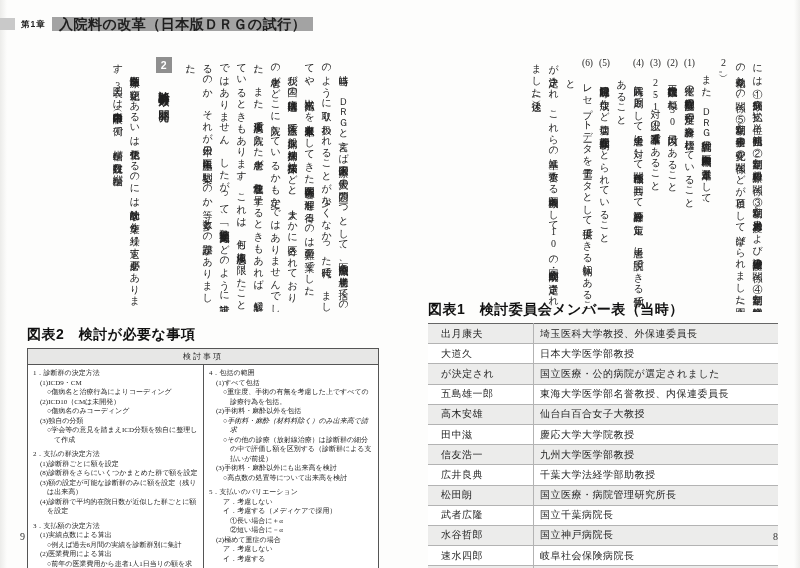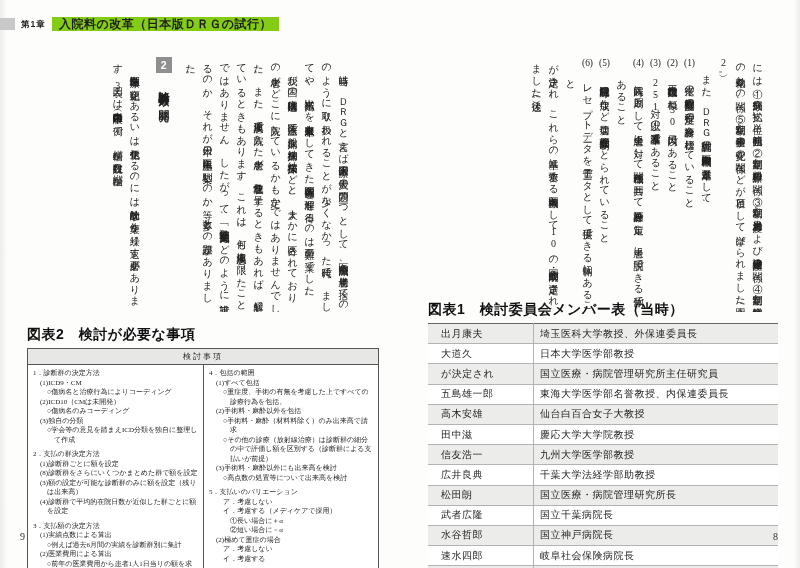--- a/index.html
+++ b/index.html
@@ -18,23 +18,23 @@
   
   .header { position:absolute; left:0; top:17px; height:15px; }
   .edge-block { position:absolute; left:0; top:1px; width:15px; height:12px; background:#c9c9c9; }
   .chapter {
     position:absolute; left:21px; top:2px;
     font-family:"Liberation Sans","DejaVu Sans",sans-serif;
     font-size:8.5px; font-weight:bold; letter-spacing:1px; white-space:nowrap;
   }
   .chapter-title {
     position:absolute; left:52px; top:0; height:14px; line-height:14px;
-    padding:0 7px; background:#84cc16;
-    font-family:"Liberation Sans","DejaVu Sans",sans-serif;
-    font-size:12px; font-weight:bold; letter-spacing:0.5px; white-space:nowrap;
+    padding:0 7px; background:#a3a3a3;
+    font-family:"Liberation Sans","DejaVu Sans",sans-serif;
+    font-size:14px; font-weight:bold; letter-spacing:0.5px; white-space:nowrap;
   }
 
   
   .vtext {
     position:absolute; top:57px; height:255px; overflow:hidden;
     writing-mode:vertical-rl; text-orientation:upright;
     font-size:10px; line-height:1.7; letter-spacing:0.045em;
   }
   .vtext-right { right:34px;  width:340px; }
   .vtext-left  { right:448px; width:330px; }
@@ -144,21 +144,21 @@
             <div class="tline" style="padding-left: 2em; text-indent: -1em;">(1)実績点数による算出</div>
             <div class="tline" style="padding-left: 3em; text-indent: -1em;">○例えば過去6月間の実績を診断群別に集計</div>
             <div class="tline" style="padding-left: 2em; text-indent: -1em;">(2)医業費用による算出</div>
             <div class="tline" style="padding-left: 3em; text-indent: -1em;">○前年の医業費用から患者1人1日当りの額を求め、疾患ごとの在院日数に乗じて算出</div>
           </div>
         <div class="fig2-col col2">
             <div class="tline" style="padding-left: 1em; text-indent: -1em;">4．包括の範囲</div>
             <div class="tline" style="padding-left: 2em; text-indent: -1em;">(1)すべて包括</div>
             <div class="tline" style="padding-left: 3em; text-indent: -1em;">○重症度、手術の有無を考慮した上ですべての診療行為を包括。</div>
             <div class="tline" style="padding-left: 2em; text-indent: -1em;">(2)手術料・麻酔以外を包括</div>
-            <div class="tline" style="padding-left: 3em; text-indent: -1em;">○手術料・麻酔（材料料除く）のみ出来高で請求</div>
+            <div class="tline" style="padding-left: 3em; text-indent: -1em; font-style: italic;">○手術料・麻酔（材料料除く）のみ出来高で請求</div>
             <div class="tline" style="padding-left: 3em; text-indent: -1em;">○その他の診療（放射線治療）は診断群の細分の中で評価し額を区別する（診断群による支払いが前提）</div>
             <div class="tline" style="padding-left: 2em; text-indent: -1em;">(3)手術料・麻酔以外にも出来高を検討</div>
             <div class="tline" style="padding-left: 3em; text-indent: -1em;">○高点数の処置等について出来高を検討</div>
             <div class="tline blank"></div>
             <div class="tline" style="padding-left: 1em; text-indent: -1em;">5．支払いのバリエーション</div>
             <div class="tline" style="padding-left: 3em; text-indent: -1em;">ア．考慮しない</div>
             <div class="tline" style="padding-left: 3em; text-indent: -1em;">イ．考慮する（メディケアで採用）</div>
             <div class="tline" style="padding-left: 4em; text-indent: -1em;">①長い場合に＋α</div>
             <div class="tline" style="padding-left: 4em; text-indent: -1em;">②短い場合に－α</div>
             <div class="tline" style="padding-left: 2em; text-indent: -1em;">(2)極めて重症の場合</div>
@@ -176,21 +176,21 @@
           <tr>
           <td class="name">出月康夫</td>
           <td class="title">埼玉医科大学教授、外保連委員長</td>
         </tr>
           <tr>
           <td class="name">大道久</td>
           <td class="title">日本大学医学部教授</td>
         </tr>
           <tr>
           <td class="name">が決定され</td>
-          <td class="title">国立医療・病院管理研究所主任研究員</td>
+          <td class="title">国立医療・公的病院が選定されました</td>
         </tr>
           <tr>
           <td class="name">五島雄一郎</td>
           <td class="title">東海大学医学部名誉教授、内保連委員長</td>
         </tr>
           <tr>
           <td class="name">高木安雄</td>
           <td class="title">仙台白百合女子大教授</td>
         </tr>
           <tr>

